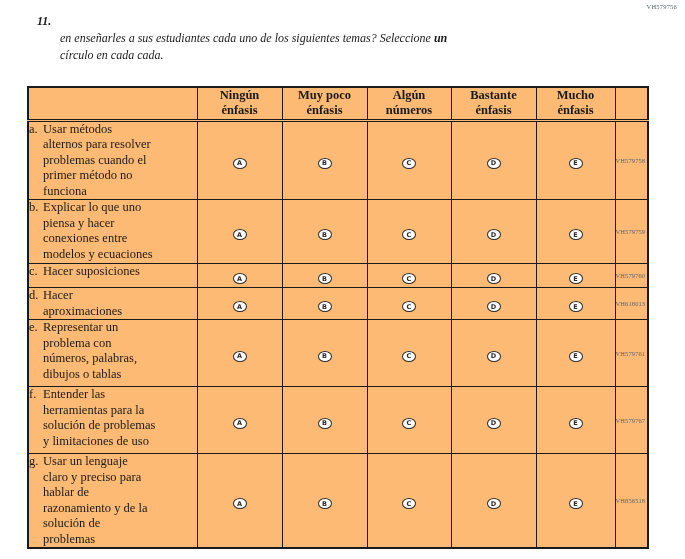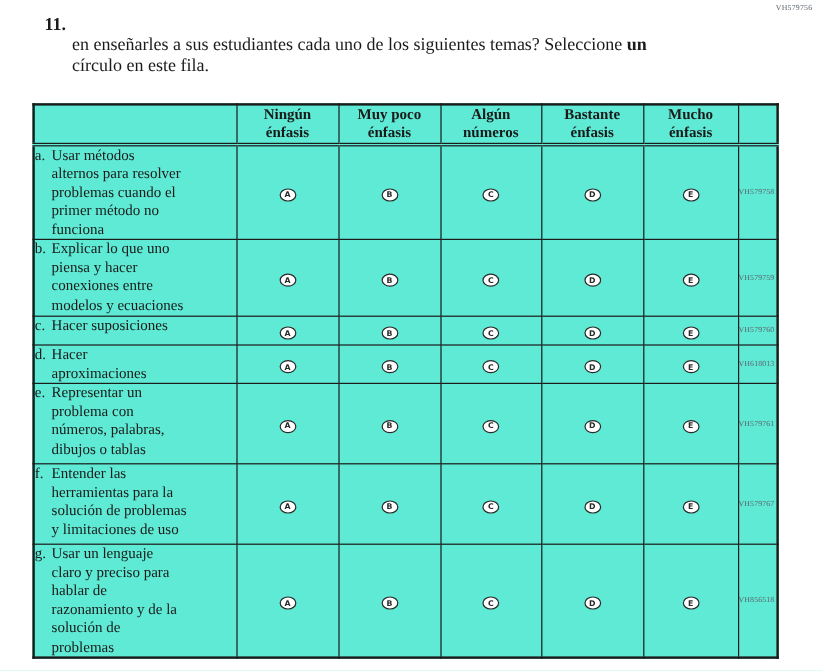--- a/index.html
+++ b/index.html
@@ -17,34 +17,35 @@
   .page-code{
     position:absolute;top:3px;right:8px;
     font-size:6.5px;color:#5b6570;
     font-family:"Liberation Serif", serif;
     letter-spacing:0.2px;
   }
 
   
   .question{
     position:absolute;top:13px;left:37px;width:580px;
-    font-size:15px;line-height:17px;
+    font-size:12px;line-height:17px;
     display:flex;
+    font-style:italic;
   }
   .q-number{font-weight:bold;width:23px;flex:0 0 23px;}
   .q-text{flex:1;}
   .q-text b{font-weight:bold;}
 
   
   table.emphasis{
     position:absolute;left:27px;top:86px;
     border-collapse:collapse;
     table-layout:fixed;
     width:620px;
-    background:#5eead4;
+    background:#fdba74;
   }
   table.emphasis td, table.emphasis th{
     border:1px solid #1b1b1b;
     padding:0;
     box-sizing:border-box;
   }
   table.emphasis{border:2px solid #1b1b1b;}
   tr.header th{
     border-bottom:3px double #1b1b1b;
     font-size:12.5px;line-height:15px;
@@ -87,21 +88,21 @@
 </style>
 </head>
 <body>
 
 <div class="page">
 
   <div class="page-code">VH579756</div>
 
   <div class="question">
     <div class="q-number">11.</div>
-    <div class="q-text"><br><span>en enseñarles a sus estudiantes cada uno de los siguientes temas? Seleccione </span><b>un</b><br><span>círculo en este fila.</span></div>
+    <div class="q-text"><br><span>en enseñarles a sus estudiantes cada uno de los siguientes temas? Seleccione </span><b>un</b><br><span>círculo en cada cada.</span></div>
   </div>
 
   <table class="emphasis">
     <colgroup>
       <col style="width:169px">
       <col style="width:85px">
       <col style="width:85px">
       <col style="width:84px">
       <col style="width:85px">
       <col style="width:79px">

